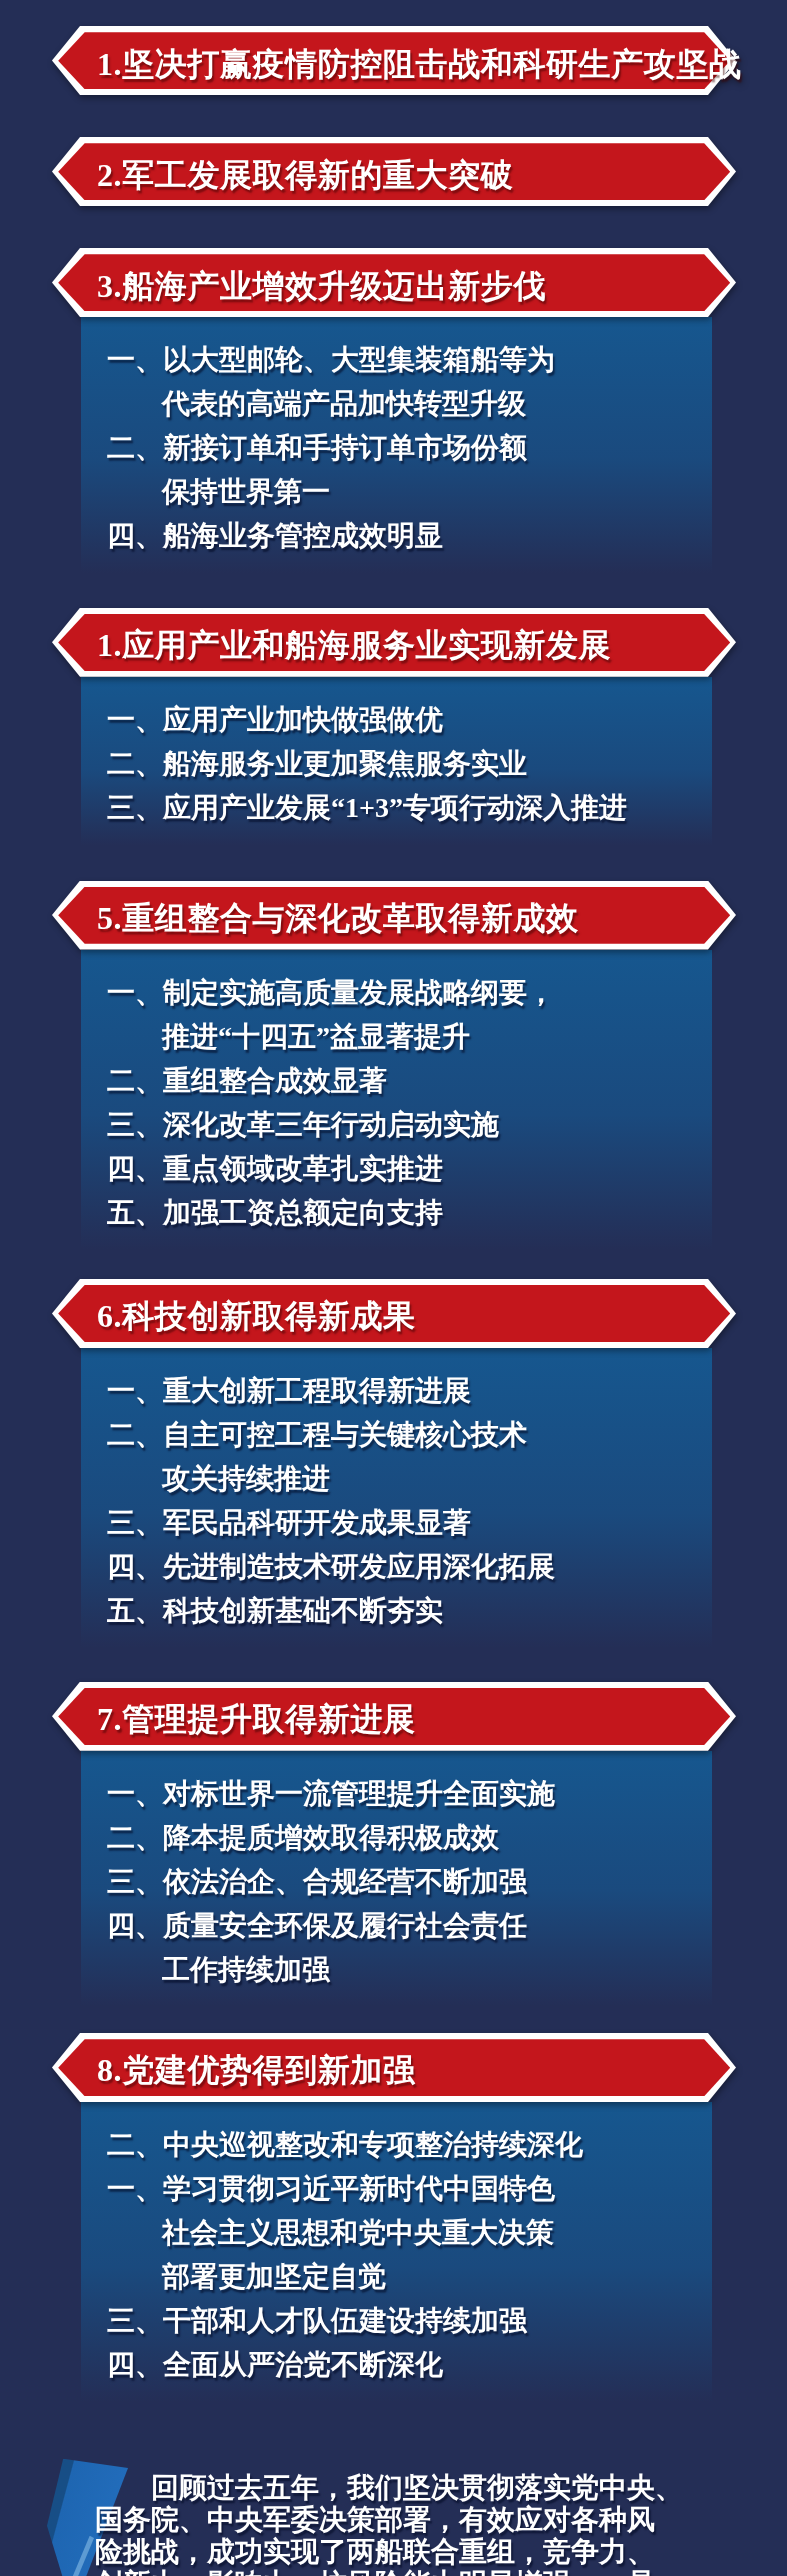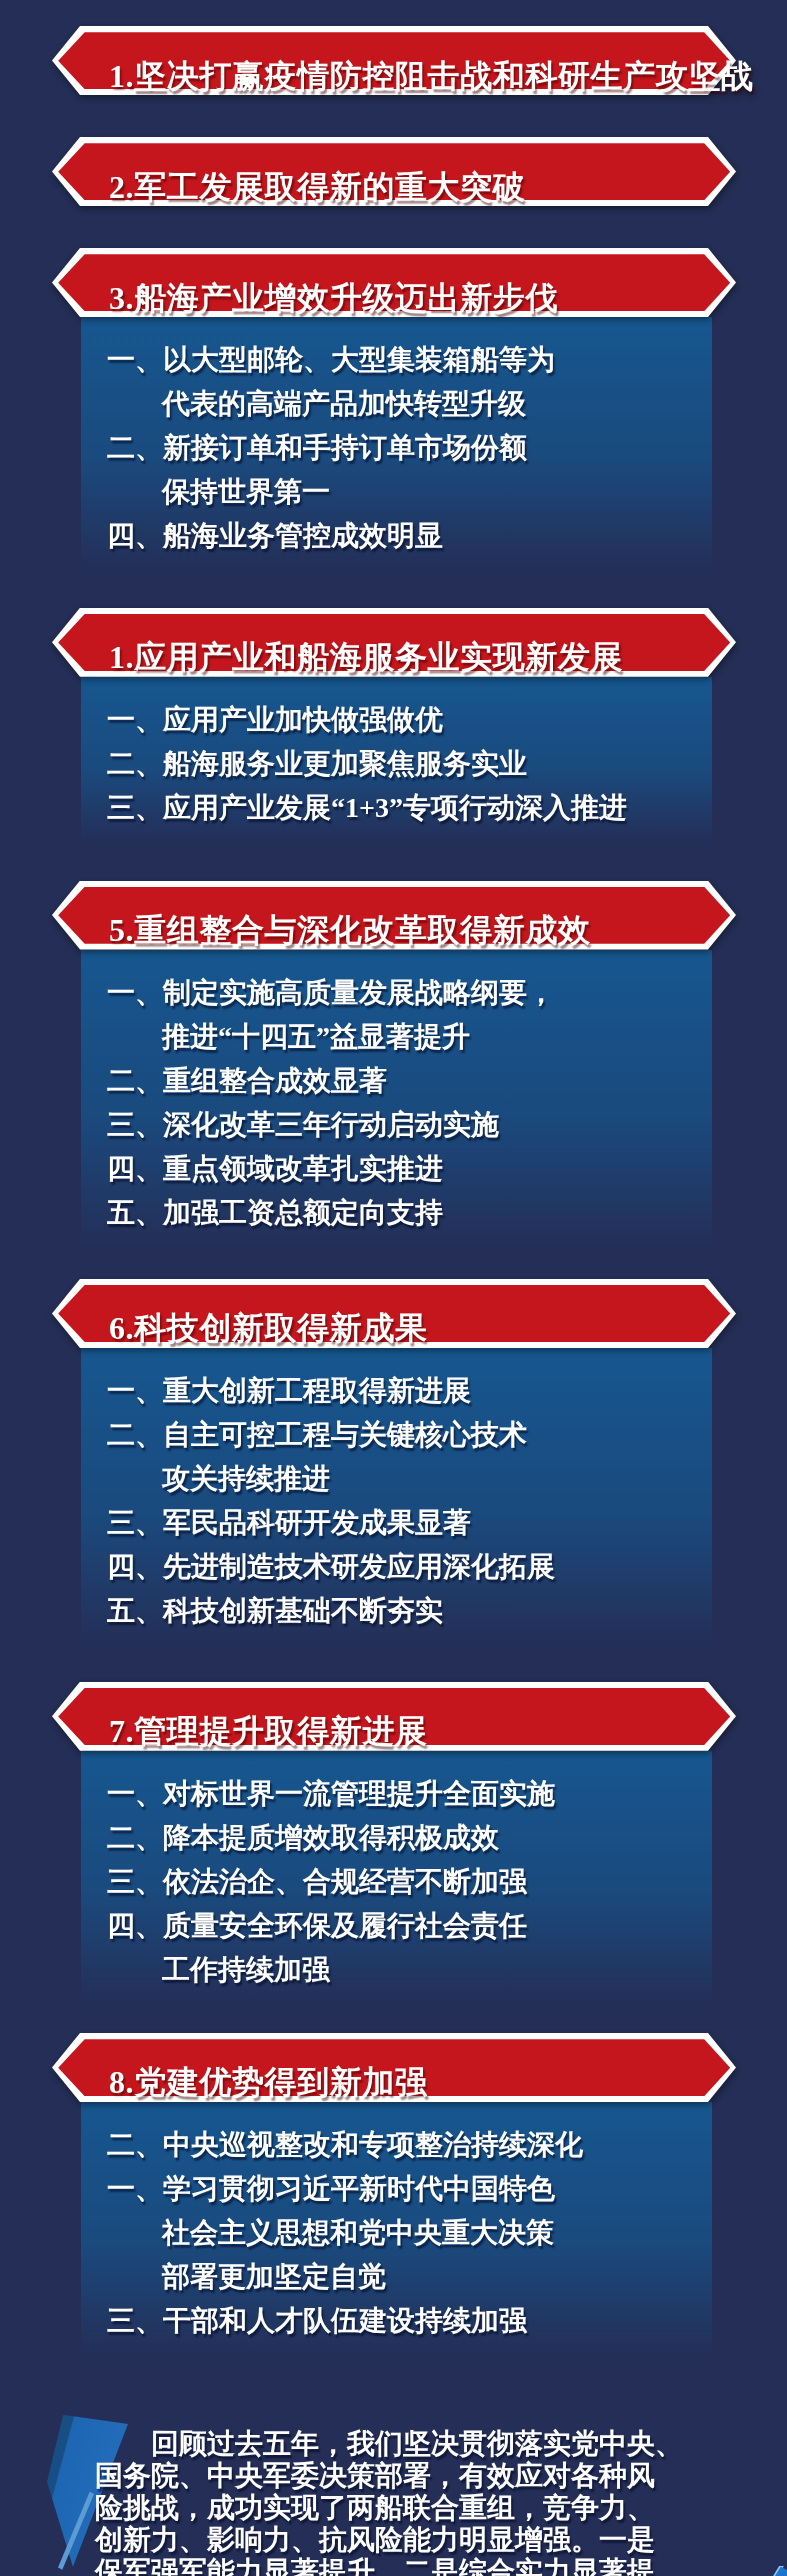--- a/index.html
+++ b/index.html
@@ -17,21 +17,21 @@
   .banner-outer {
     position:absolute; inset:0; background:#ffffff;
     clip-path:polygon(28px 0, 656px 0, 100% 50%, 656px 100%, 28px 100%, 0 50%);
   }
   .banner-inner {
     position:absolute; left:6.2px; top:6.2px; width:672px; height:57px;
     background:#c4161c;
     clip-path:polygon(26.5px 0, 646px 0, 100% 50%, 646px 100%, 26.5px 100%, 0 50%);
   }
   .banner-title {
-    position:absolute; left:41px; top:0; height:69px; margin:16px;
+    position:absolute; left:41px; top:0; height:69px; margin:4px;
     display:flex; align-items:center;
     color:#ffffff; font-size:32px; font-weight:700; letter-spacing:0.6px;
     text-shadow:1.8px 2.5px 1.8px rgba(60,0,0,.5);
     white-space:nowrap;
   }
 
   
   .panel {
     margin-left:81px; width:631px; box-sizing:border-box;
     padding:21px 16px 14.8px 26px;
@@ -204,20 +204,21 @@
       </div>
       <h2 class="banner-title">8.党建优势得到新加强</h2>
     </div>
     <div class="panel">
       <ul class="items">
         <li class="item">二、中央巡视整改和专项整治持续深化</li>
         <li class="item">一、学习贯彻习近平新时代中国特色
 社会主义思想和党中央重大决策
 部署更加坚定自觉</li>
         <li class="item">三、干部和人才队伍建设持续加强</li>
+        <li class="item">四、全面从严治党不断深化</li>
       </ul>
     </div>
   </section>
 
   <div class="closing">
     <div class="decor decor-left-blade"></div>
     <div class="decor decor-left-slash"></div>
     <p class="paragraph">　　回顾过去五年，我们坚决贯彻落实党中央、
 国务院、中央军委决策部署，有效应对各种风
 险挑战，成功实现了两船联合重组，竞争力、

